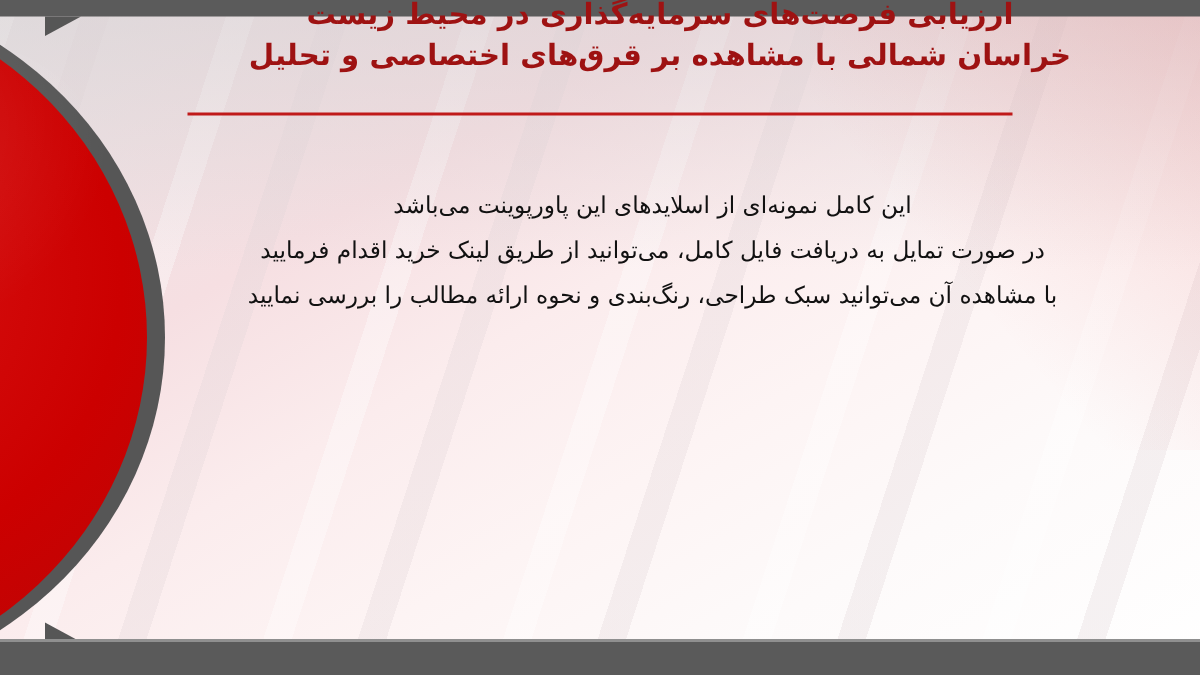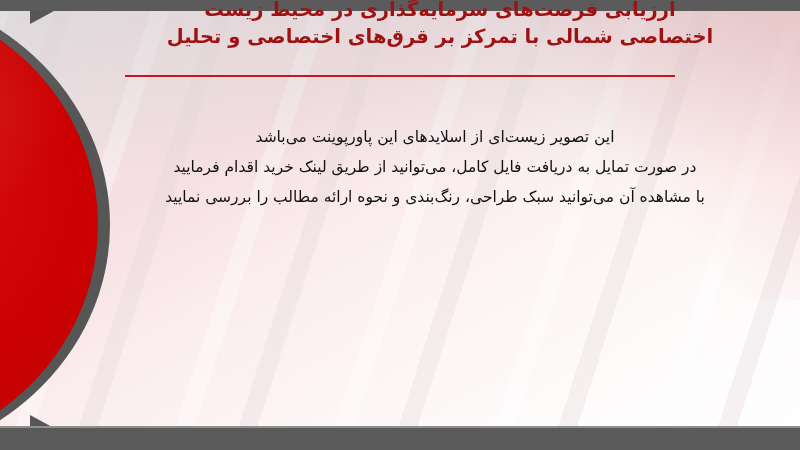--- a/index.html
+++ b/index.html
@@ -212,25 +212,25 @@
     <div class="lens-gray"></div>
     <div class="lens-red"></div>
     <div class="lens-red-shine"></div>
     <div class="lens-rim"></div>
   </div>
 
   <div class="content">
 
     <div class="title-block">
       <div class="title-line">ارزیابی فرصت‌های سرمایه‌گذاری در محیط زیست</div>
-      <div class="title-line">اختصاصی شمالی با تمرکز بر قرق‌های اختصاصی و تحلیل</div>
+      <div class="title-line">خراسان شمالی با مشاهده بر قرق‌های اختصاصی و تحلیل</div>
     </div>
 
     <div class="title-rule"></div>
 
     <div class="body-block">
-      <div class="body-line">این تصویر زیست‌ای از اسلایدهای این پاورپوینت می‌باشد</div>
+      <div class="body-line">این کامل نمونه‌ای از اسلایدهای این پاورپوینت می‌باشد</div>
       <div class="body-line">در صورت تمایل به دریافت فایل کامل، می‌توانید از طریق لینک خرید اقدام فرمایید</div>
       <div class="body-line">با مشاهده آن می‌توانید سبک طراحی، رنگ‌بندی و نحوه ارائه مطالب را بررسی نمایید</div>
     </div>
 
   </div>
 </div>
 
 </body></html>

